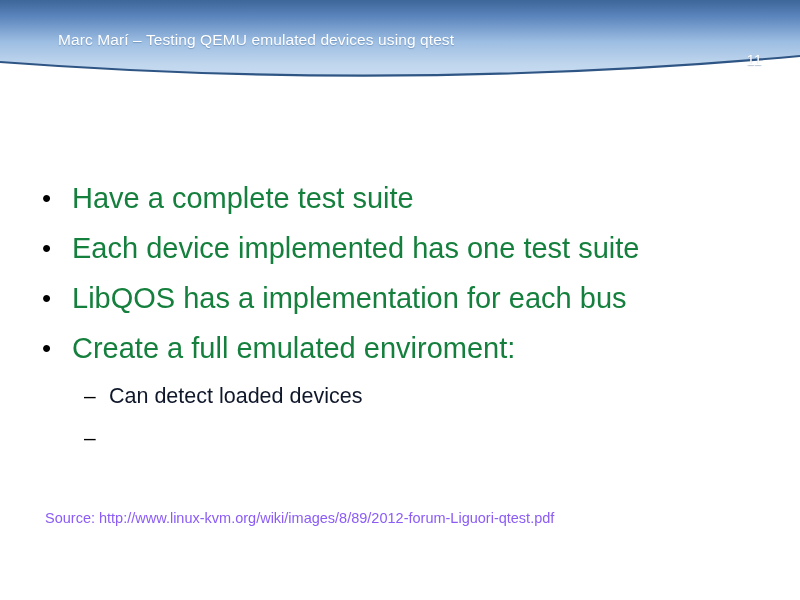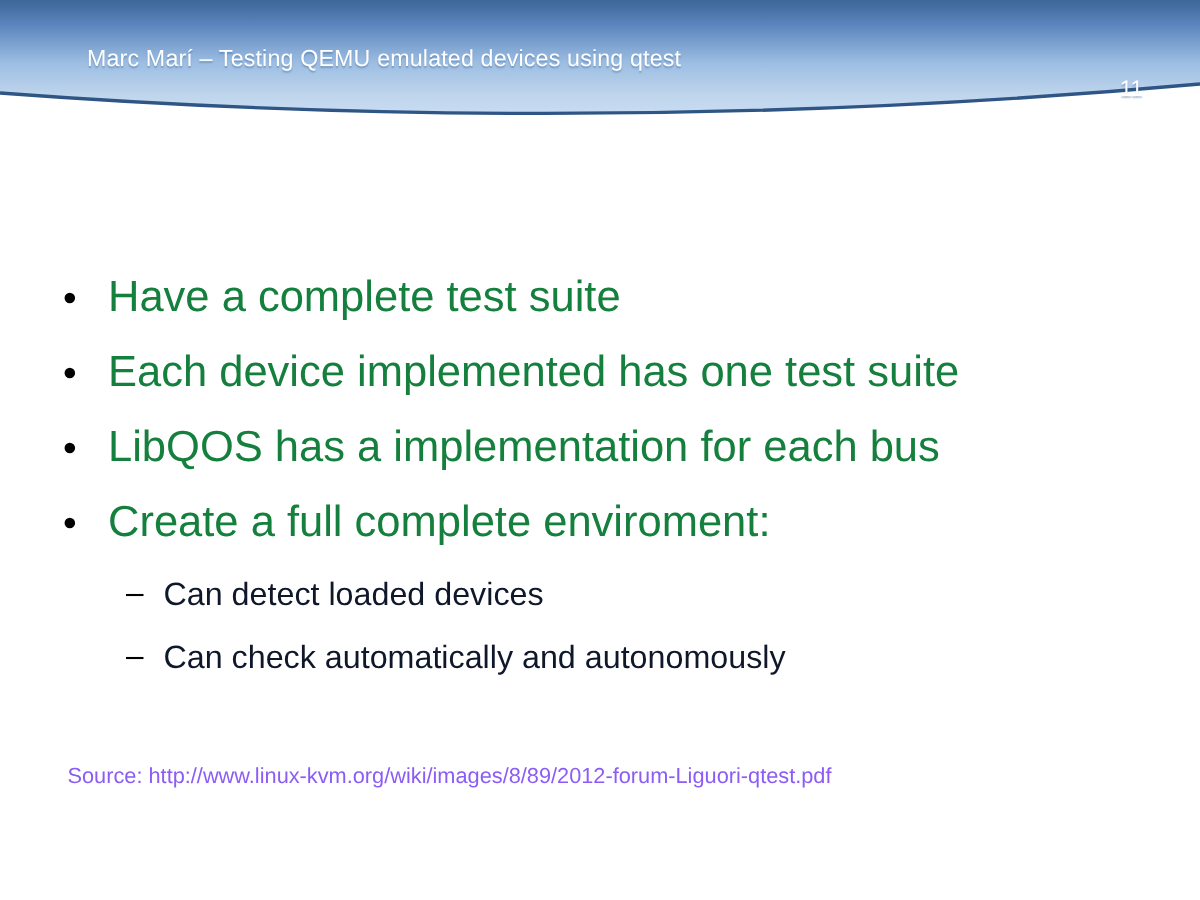--- a/index.html
+++ b/index.html
@@ -172,30 +172,29 @@
       <span class="bullet-text">Each device implemented has one test suite</span>
     </div>
 
     <div class="bullet-row level-1">
       <span class="bullet-marker">•</span>
       <span class="bullet-text">LibQOS has a implementation for each bus</span>
     </div>
 
     <div class="bullet-row level-1">
       <span class="bullet-marker">•</span>
-      <span class="bullet-text">Create a full complete enviroment:</span>
+      <span class="bullet-text">Create a full emulated enviroment:</span>
     </div>
 
     <div class="bullet-row level-2">
       <span class="bullet-marker">–</span>
       <span class="bullet-text">Can detect loaded devices</span>
     </div>
 
     <div class="bullet-row level-2">
       <span class="bullet-marker">–</span>
-      <span class="bullet-text">Can check automatically and autonomously</span>
     </div>
 
   </div>
 
   <div id="source-note">Source: http://www.linux-kvm.org/wiki/images/8/89/2012-forum-Liguori-qtest.pdf</div>
 
 </div>
 
 </body></html>

